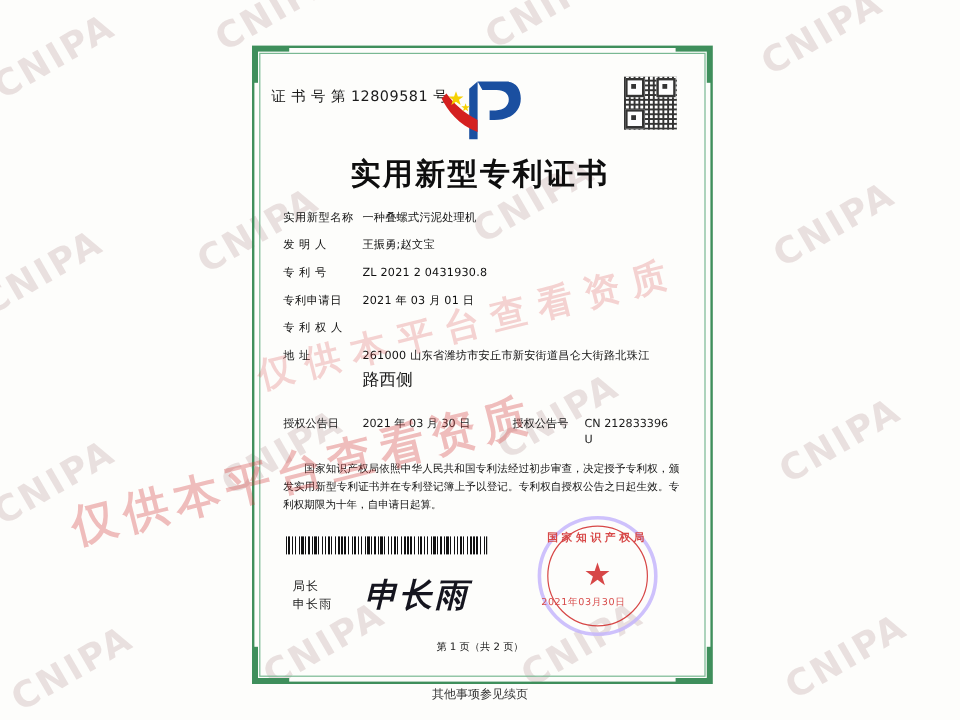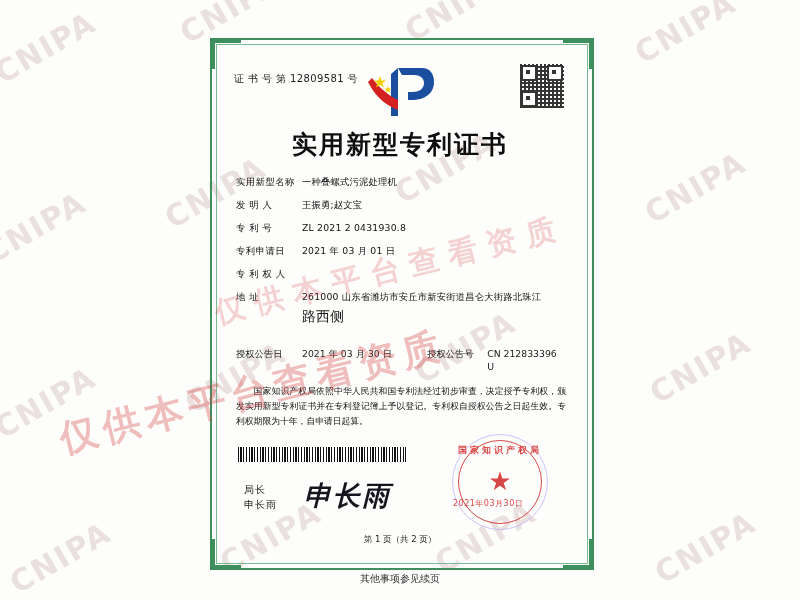--- a/index.html
+++ b/index.html
@@ -105,23 +105,23 @@
     top: 50px;
     width: 356px;
     height: 504px;
     z-index: 4;
     font-size: 9px;
     color: #1b1b1b;
   }
 
   .cert-no {
     position: absolute;
-    left: 12px;
+    left: 4px;
     top: 22px;
-    font-size: 10px;
+    font-size: 12px;
     letter-spacing: 0.4px;
     color: #1b1b1b;
   }
 
   
   .qr {
     position: absolute;
     right: 14px;
     top: 14px;
     width: 44px;
@@ -257,21 +257,21 @@
     letter-spacing: 2px;
   }
 
   
   .seal {
     position: absolute;
     right: 30px;
     bottom: 24px;
     width: 94px;
     height: 94px;
-    border: 1px solid #c4b5fd;
+    border: 3px solid #c4b5fd;
     border-radius: 50%;
     opacity: 0.82;
     z-index: 5;
   }
   .seal .star {
     position: absolute;
     left: 50%;
     top: 50%;
     transform: translate(-50%, -52%);
     color: #cf2020;

